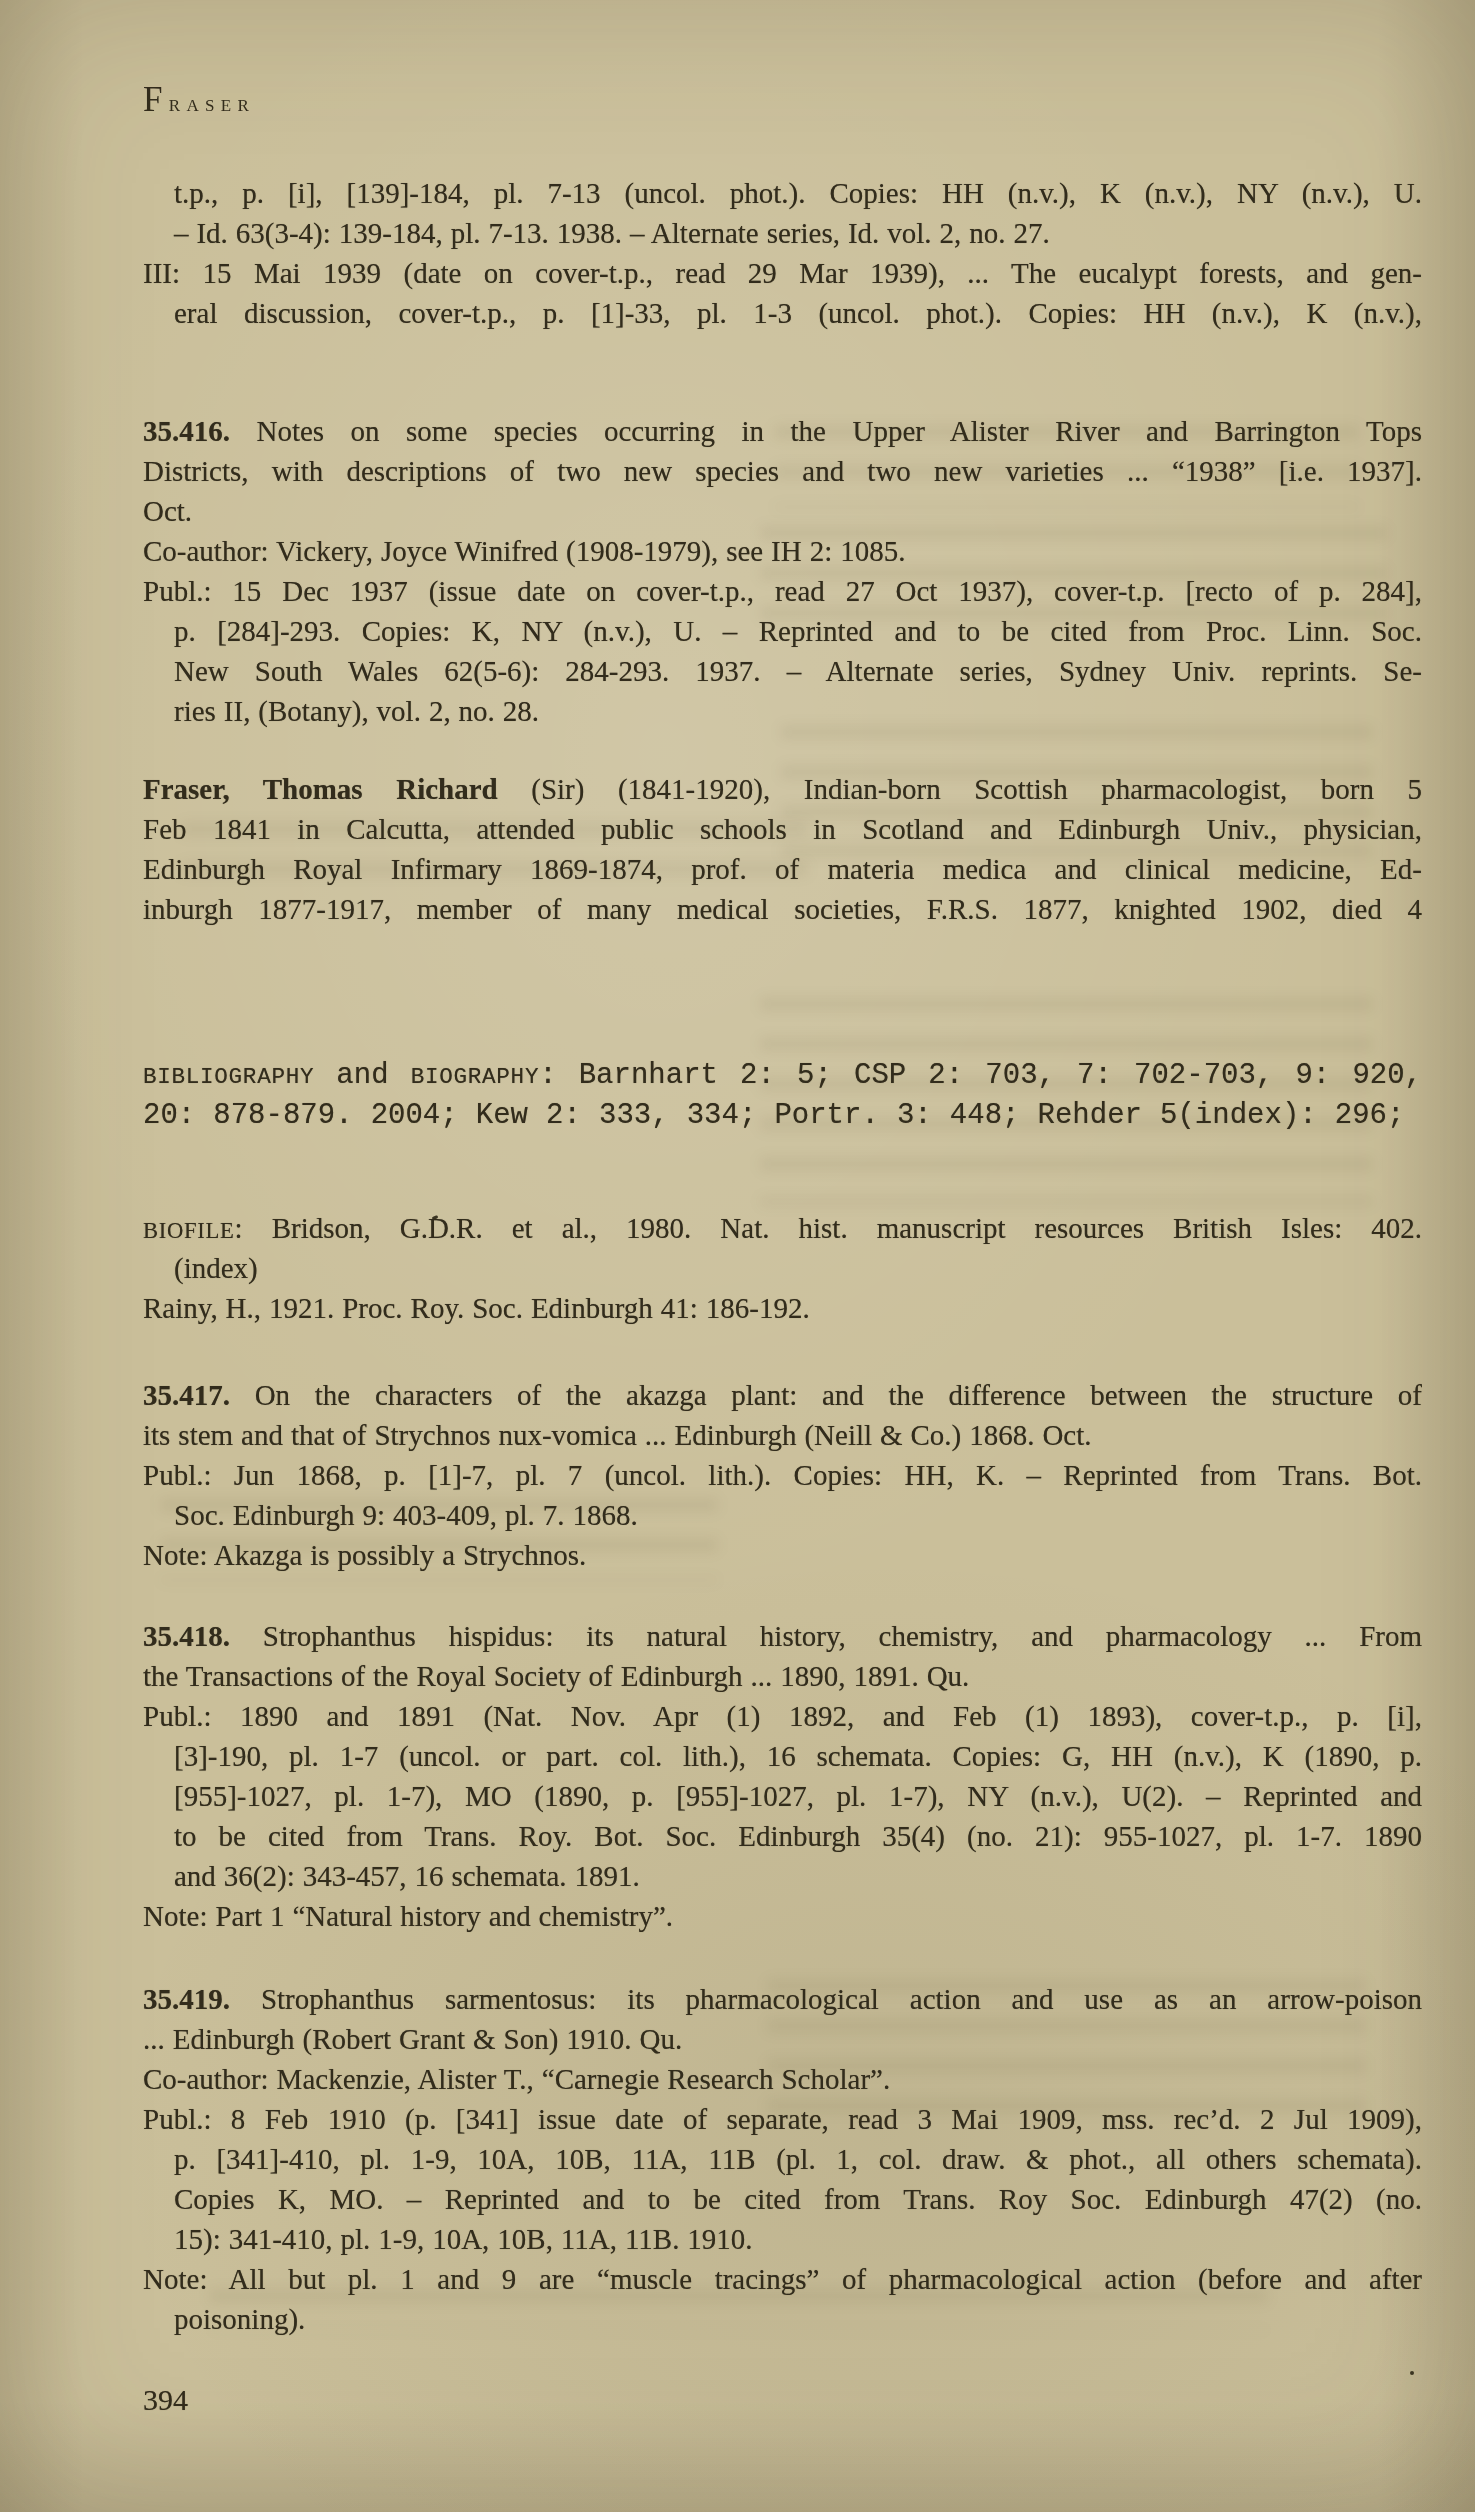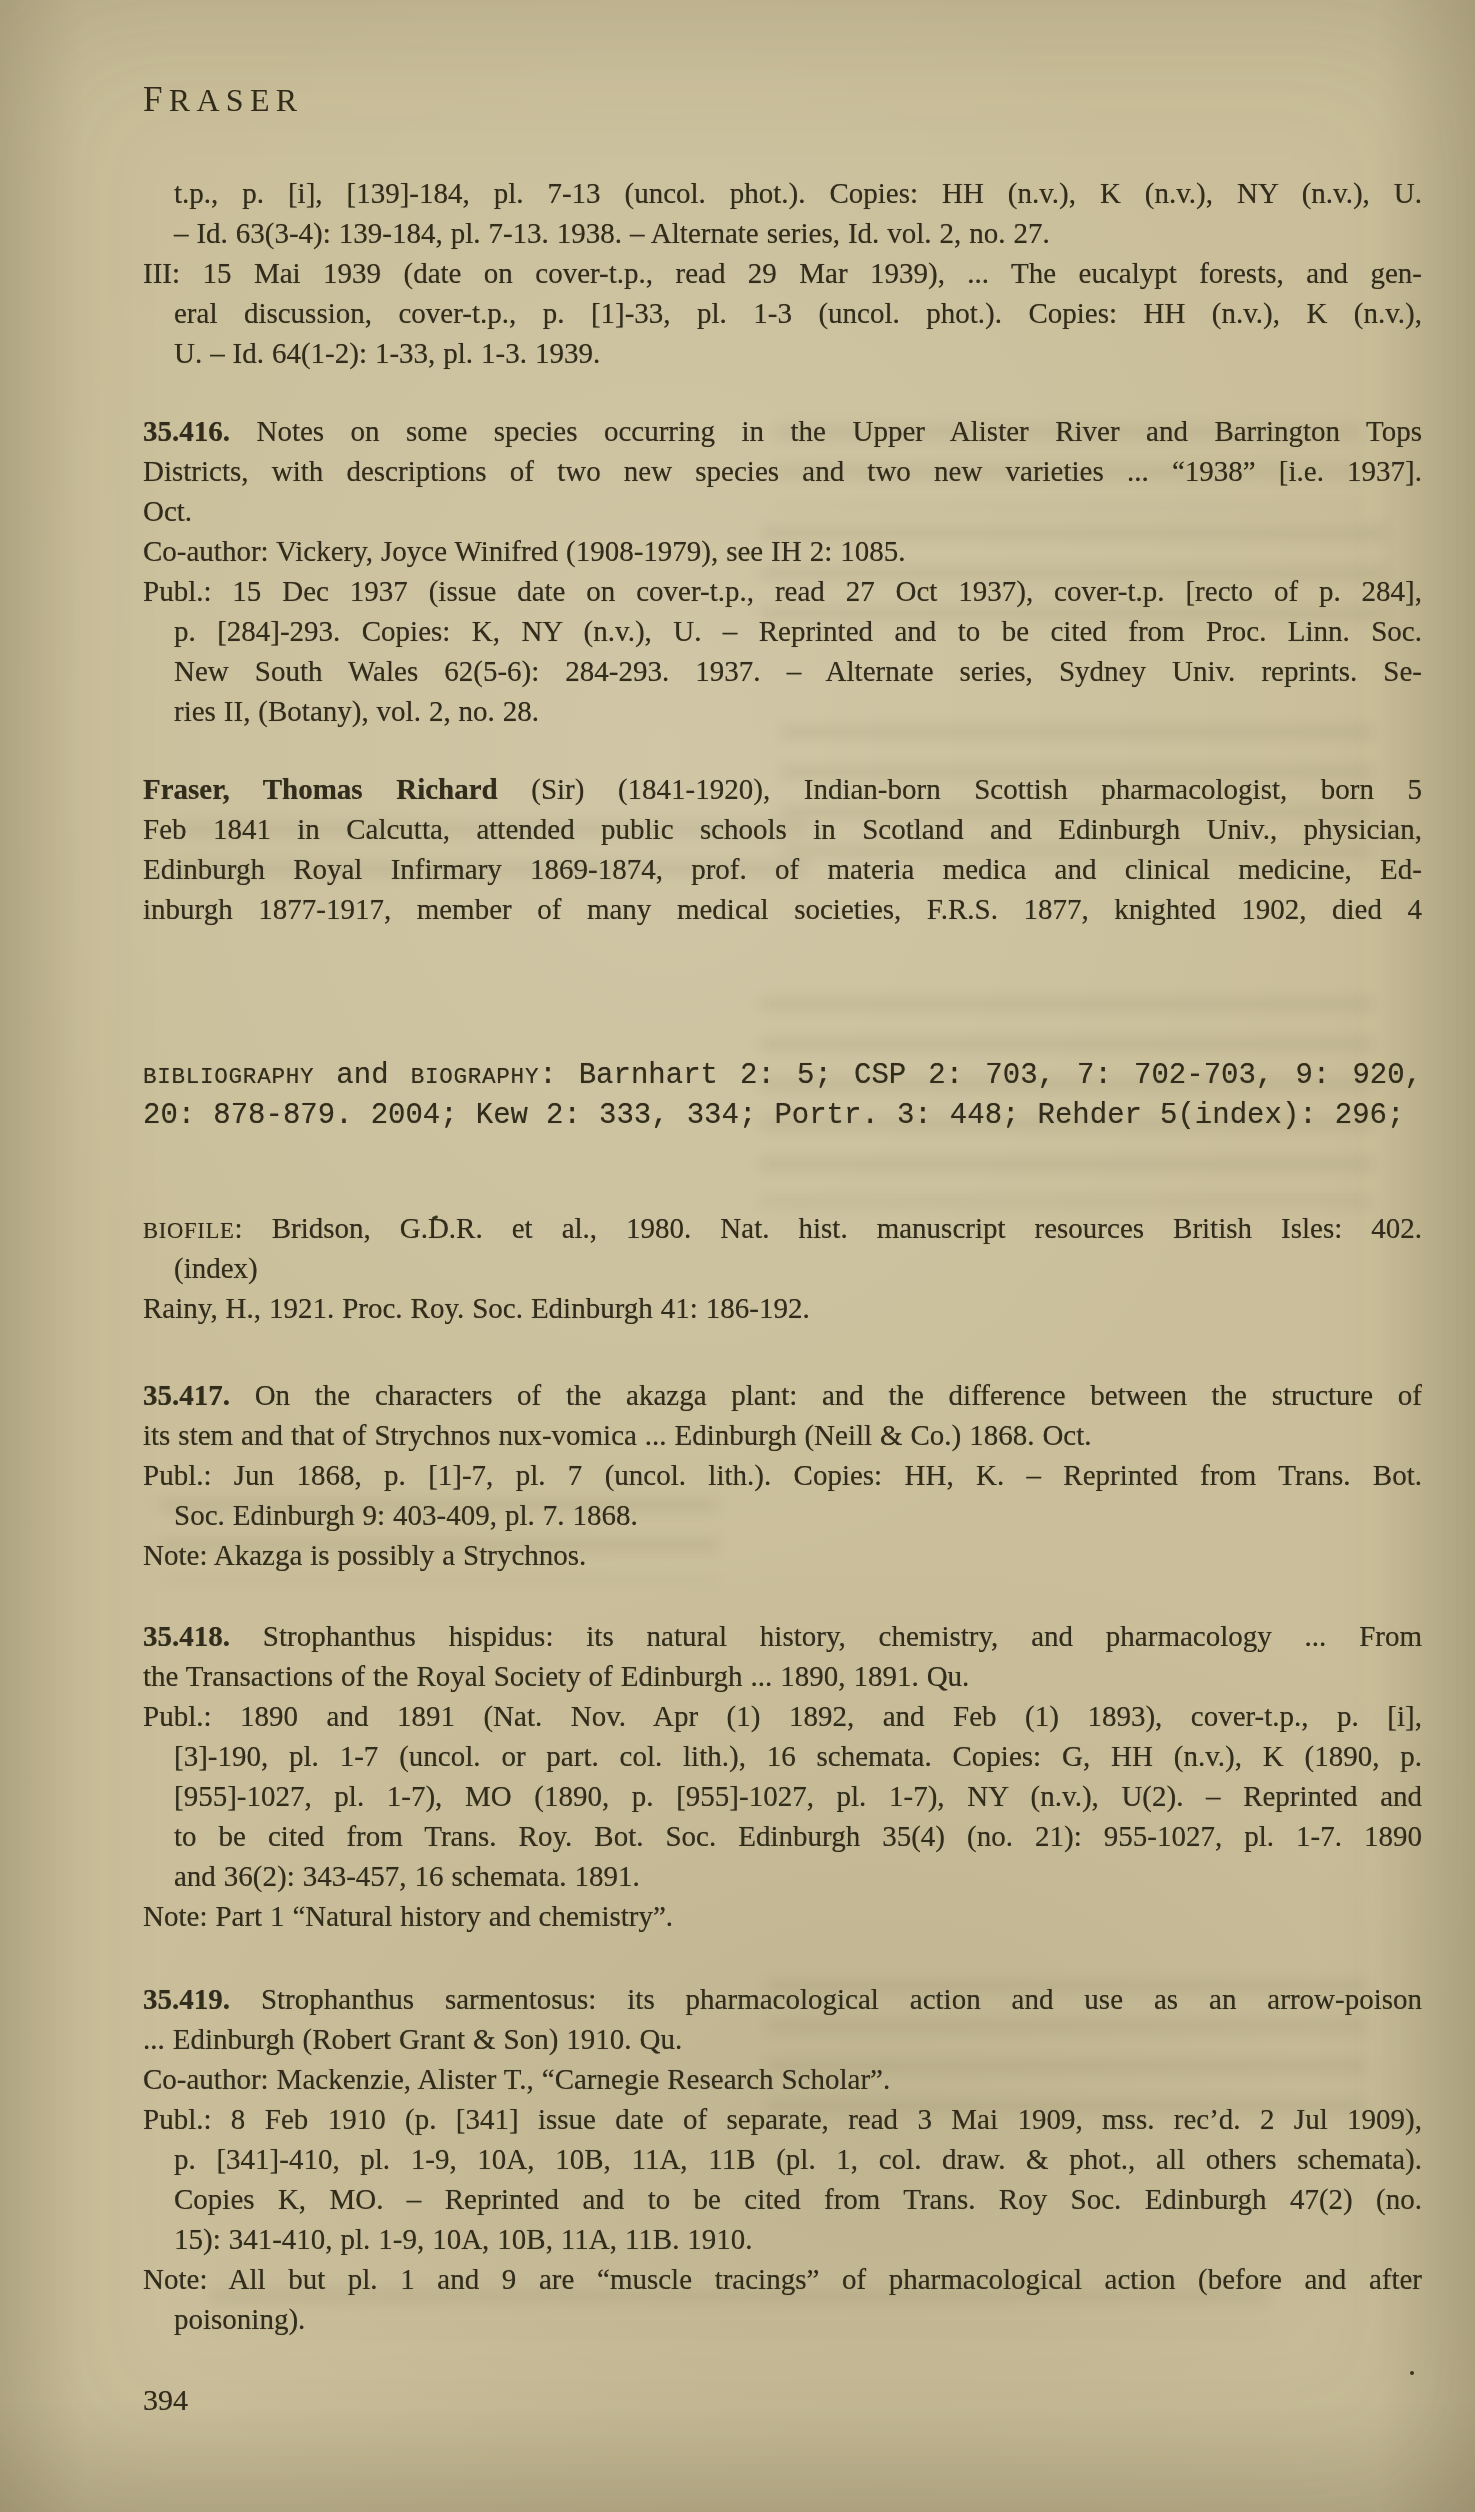--- a/index.html
+++ b/index.html
@@ -19,21 +19,21 @@
   }
   .page::after{
     content:"";position:absolute;inset:0;pointer-events:none;
     box-shadow:inset 0 0 153px rgba(78,66,36,.22);
   }
   .running-head{
     position:absolute;left:143px;top:82px;
     letter-spacing:6.3px;white-space:nowrap;
   }
   .rh-initial{font-size:35px;line-height:35px;}
-  .rh-rest{font-size:32px;line-height:35px;}
+  .rh-rest{font-size:17px;line-height:35px;}
   .para{
     position:absolute;left:143px;width:1279px;
     font-size:29px;line-height:40px;
     word-spacing:0.7px;
     text-shadow:0 0 0.7px rgba(50,44,28,.55);
   }
   .line{height:40px;overflow:hidden;}
   .line.ind{padding-left:31px;}
   .line.jst{text-align:justify;text-align-last:justify;}
   .i{}
@@ -70,21 +70,20 @@
 
   <div class="running-head">
     <span class="rh-initial">F</span><span class="rh-rest">RASER</span>
   </div>
 
   <div class="para" style="top:173px;">
       <div class="line ind jst"><span>t.p., p. [i], [139]-184, </span><span class="i">pl. 7-13</span><span> (uncol. phot.). </span><span class="i">Copies</span><span>: HH (n.v.), K (n.v.), NY (n.v.), U.</span></div>
       <div class="line ind"><span>– Id. 63(3-4): 139-184, </span><span class="i">pl. 7-13</span><span>. 1938. – Alternate series, Id. vol. 2, no. 27.</span></div>
       <div class="line jst"><span class="i">III</span><span>: 15 Mai 1939 (date on cover-t.p., read 29 Mar 1939), ... The eucalypt forests, and gen-</span></div>
       <div class="line ind jst"><span>eral discussion, cover-t.p., p. [1]-33, </span><span class="i">pl. 1-3</span><span> (uncol. phot.). </span><span class="i">Copies</span><span>: HH (n.v.), K (n.v.),</span></div>
-      <div class="line ind"><span>U. – Id. 64(1-2): 1-33, </span><span class="i">pl. 1-3</span><span>. 1939.</span></div>
     </div>
   <div class="para" style="top:411px;">
       <div class="line jst"><span class="b">35.416.</span><span> </span><span class="i">Notes on</span><span> some </span><span class="i">species occurring in</span><span> the </span><span class="i">Upper Alister River</span><span> and Barrington Tops</span></div>
       <div class="line jst"><span>Districts, with descriptions of two new species and two new varieties ... “1938” [i.e. 1937].</span></div>
       <div class="line"><span>Oct.</span></div>
       <div class="line"><span class="i">Co-author</span><span>: Vickery, Joyce Winifred (1908-1979), see IH 2: 1085.</span></div>
       <div class="line jst"><span class="i">Publ.</span><span>: 15 Dec 1937 (issue date on cover-t.p., read 27 Oct 1937), cover-t.p. [recto of p. 284],</span></div>
       <div class="line ind jst"><span>p. [284]-293. </span><span class="i">Copies</span><span>: K, NY (n.v.), U. – Reprinted and to be cited from Proc. Linn. Soc.</span></div>
       <div class="line ind jst"><span>New South Wales 62(5-6): 284-293. 1937. – Alternate series, Sydney Univ. reprints. Se-</span></div>
       <div class="line ind"><span>ries II, (Botany), vol. 2, no. 28.</span></div>

